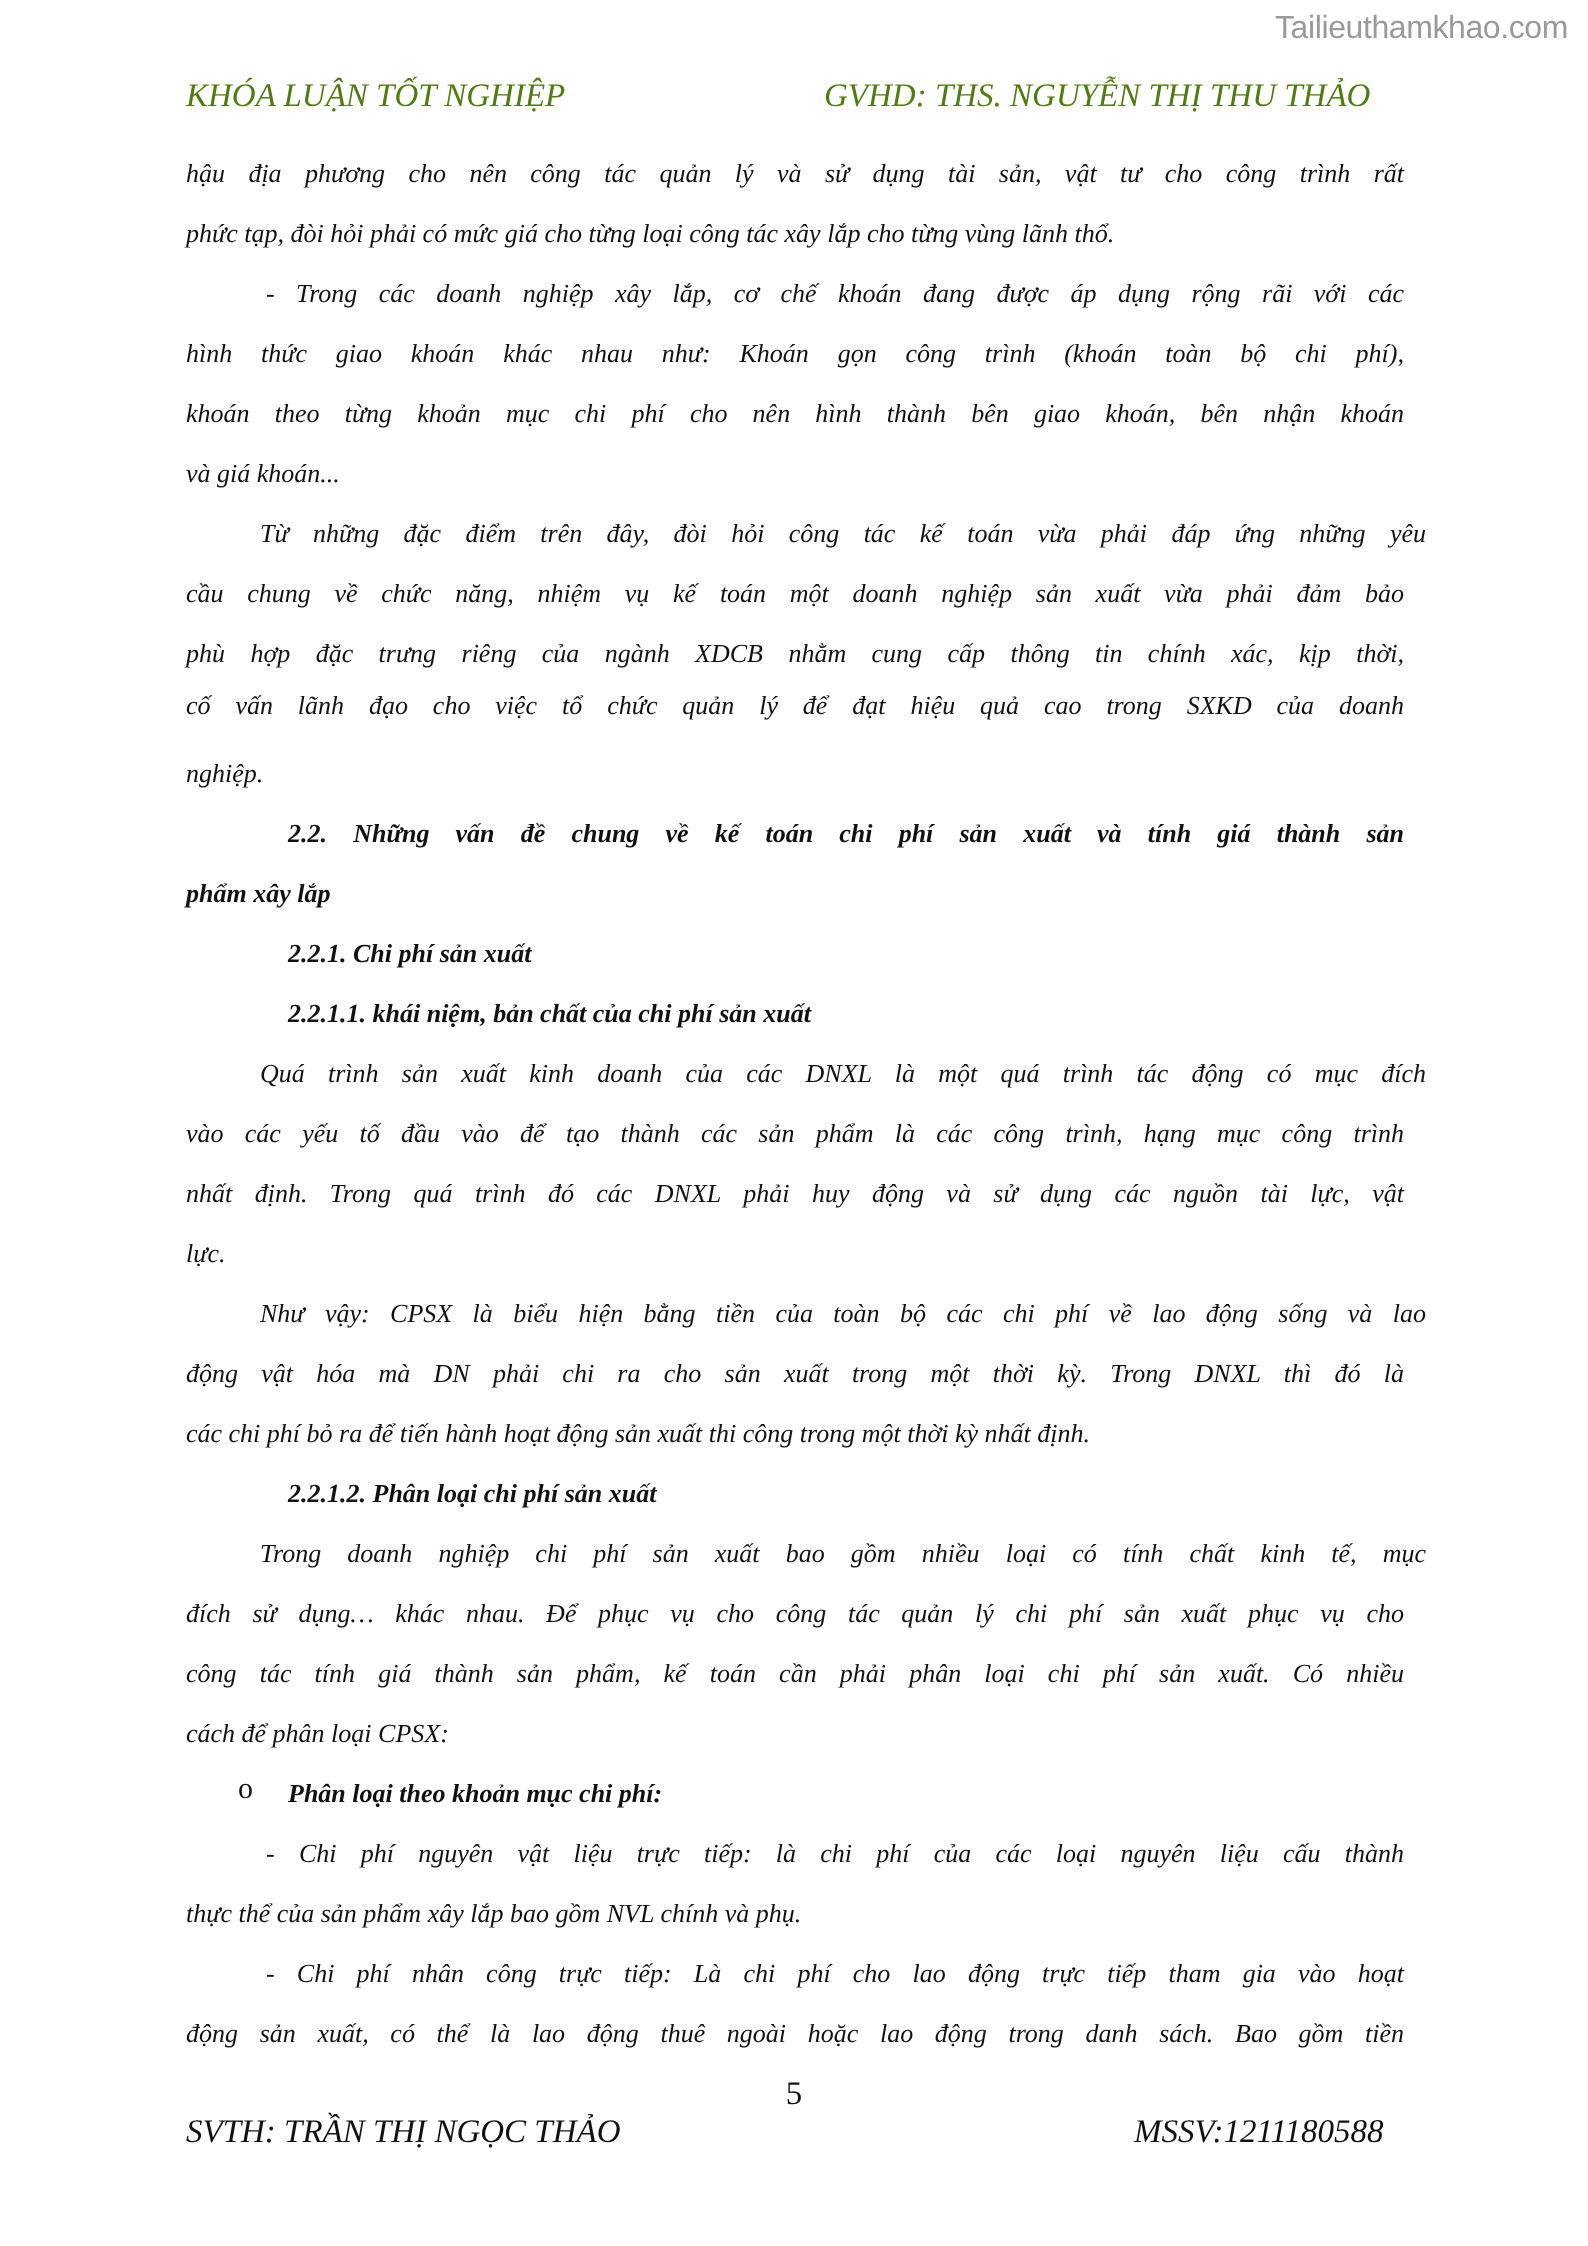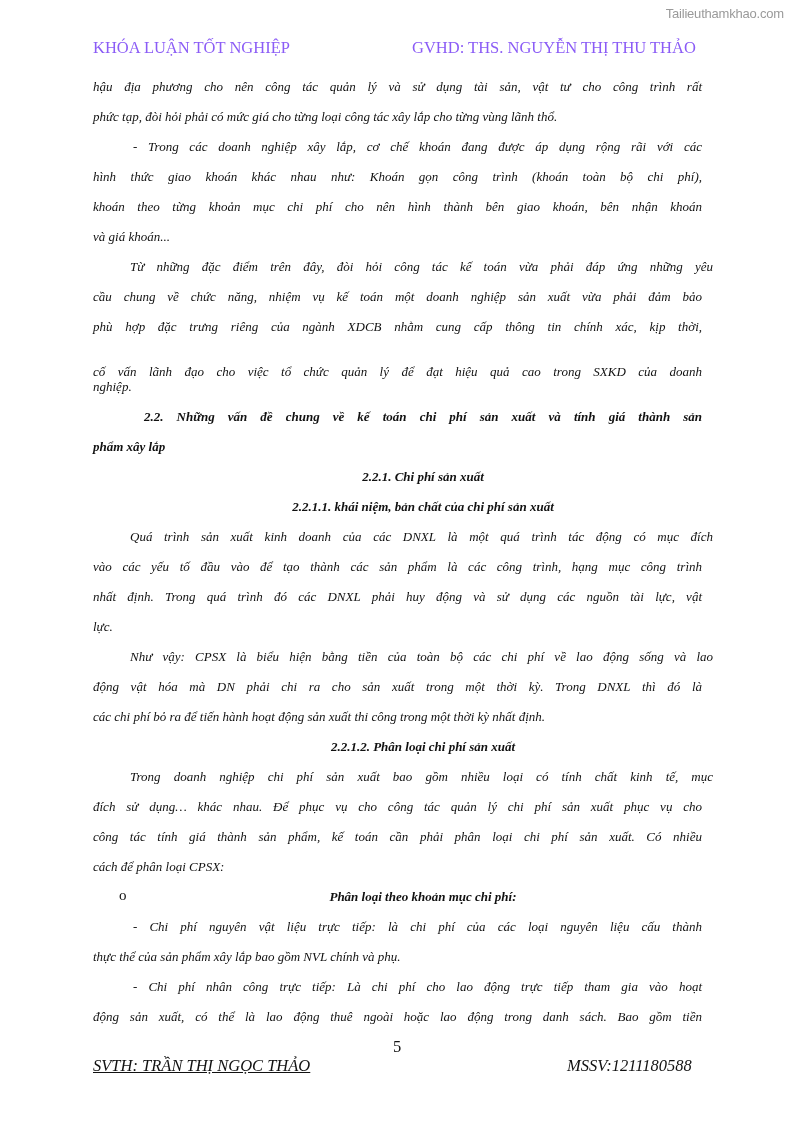--- a/index.html
+++ b/index.html
@@ -1,32 +1,32 @@
 <!DOCTYPE html>
 <html><head>
 <meta charset="utf-8">
 <style>
   html, body { margin: 0; padding: 0; background: #ffffff; }
   body { width: 794px; height: 1123px; position: relative; overflow: hidden;
          font-family: "Liberation Serif", "DejaVu Serif", serif; color: #111; }
   .watermark { position: absolute; top: 6px; right: 10px; font-family: "Liberation Sans", "DejaVu Sans", sans-serif;
-               font-size: 13px; color: #9a9a9a; letter-spacing: -0.2px; }
-  .hdr { position: absolute; top: 38px; font-size: 16.5px; color: #8b5cf6; }
+               font-size: 16px; color: #9a9a9a; letter-spacing: -0.2px; }
+  .hdr { position: absolute; top: 38px; font-size: 16.5px; font-style: italic; color: #4d7c0f; }
   .hdr-left { left: 93px; }
   .hdr-right { left: 412px; }
   .ln { position: absolute; left: 93px; width: 609px; font-size: 13px; line-height: 20px; white-space: nowrap; font-style: italic; }
   .j { text-align: justify; text-align-last: justify; white-space: normal; }
   .bold { font-weight: bold; }
   .ind1 { left: 130px; width: 583px; }
   .ind2 { left: 133px; width: 569px; }
-  .ind3 { left: 144px; width: 558px; text-align: center; }
+  .ind3 { left: 144px; width: 558px; }
   .bullet-mark { position: absolute; left: 119px; font-size: 15px; }
   .pgno { position: absolute; top: 1037px; left: 0; width: 794px; text-align: center; font-size: 16.5px; }
   .ftr { position: absolute; top: 1056px; font-size: 16.5px; font-style: italic; }
-  .ftr-left { left: 93px; text-decoration: underline; }
+  .ftr-left { left: 93px; }
   .ftr-right { left: 527px; margin-left: 40px; }
 </style>
 </head>
 <body>
 
 <div class="watermark">Tailieuthamkhao.com</div>
 
 <div>
   <div class="hdr hdr-left">KHÓA LUẬN TỐT NGHIỆP</div>
   <div class="hdr hdr-right">GVHD: THS. NGUYỄN THỊ THU THẢO</div>
@@ -38,21 +38,21 @@
   <div class="ln" style="top:107px">phức tạp, đòi hỏi phải có mức giá cho từng loại công tác xây lắp cho từng vùng lãnh thổ.</div>
 
   <div class="ln j ind2" style="top:137px">- Trong các doanh nghiệp xây lắp, cơ chế khoán đang được áp dụng rộng rãi với các</div>
   <div class="ln j" style="top:167px">hình thức giao khoán khác nhau như: Khoán gọn công trình (khoán toàn bộ chi phí),</div>
   <div class="ln j" style="top:197px">khoán theo từng khoản mục chi phí cho nên hình thành bên giao khoán, bên nhận khoán</div>
   <div class="ln" style="top:227px">và giá khoán...</div>
 
   <div class="ln j ind1" style="top:257px">Từ những đặc điểm trên đây, đòi hỏi công tác kế toán vừa phải đáp ứng những yêu</div>
   <div class="ln j" style="top:287px">cầu chung về chức năng, nhiệm vụ kế toán một doanh nghiệp sản xuất vừa phải đảm bảo</div>
   <div class="ln j" style="top:317px">phù hợp đặc trưng riêng của ngành XDCB nhằm cung cấp thông tin chính xác, kịp thời,</div>
-  <div class="ln j" style="top:362px">cố vấn lãnh đạo cho việc tổ chức quản lý để đạt hiệu quả cao trong SXKD của doanh</div>
+  <div class="ln j" style="top:343px">cố vấn lãnh đạo cho việc tổ chức quản lý để đạt hiệu quả cao trong SXKD của doanh</div>
   <div class="ln" style="top:377px">nghiệp.</div>
 
   <div class="ln j bold ind3" style="top:407px">2.2. Những vấn đề chung về kế toán chi phí sản xuất và tính giá thành sản</div>
   <div class="ln bold" style="top:437px">phẩm xây lắp</div>
 
   <div class="ln bold ind3" style="top:467px">2.2.1. Chi phí sản xuất</div>
 
   <div class="ln bold ind3" style="top:497px">2.2.1.1. khái niệm, bản chất của chi phí sản xuất</div>
 
   <div class="ln j ind1" style="top:527px">Quá trình sản xuất kinh doanh của các DNXL là một quá trình tác động có mục đích</div>

